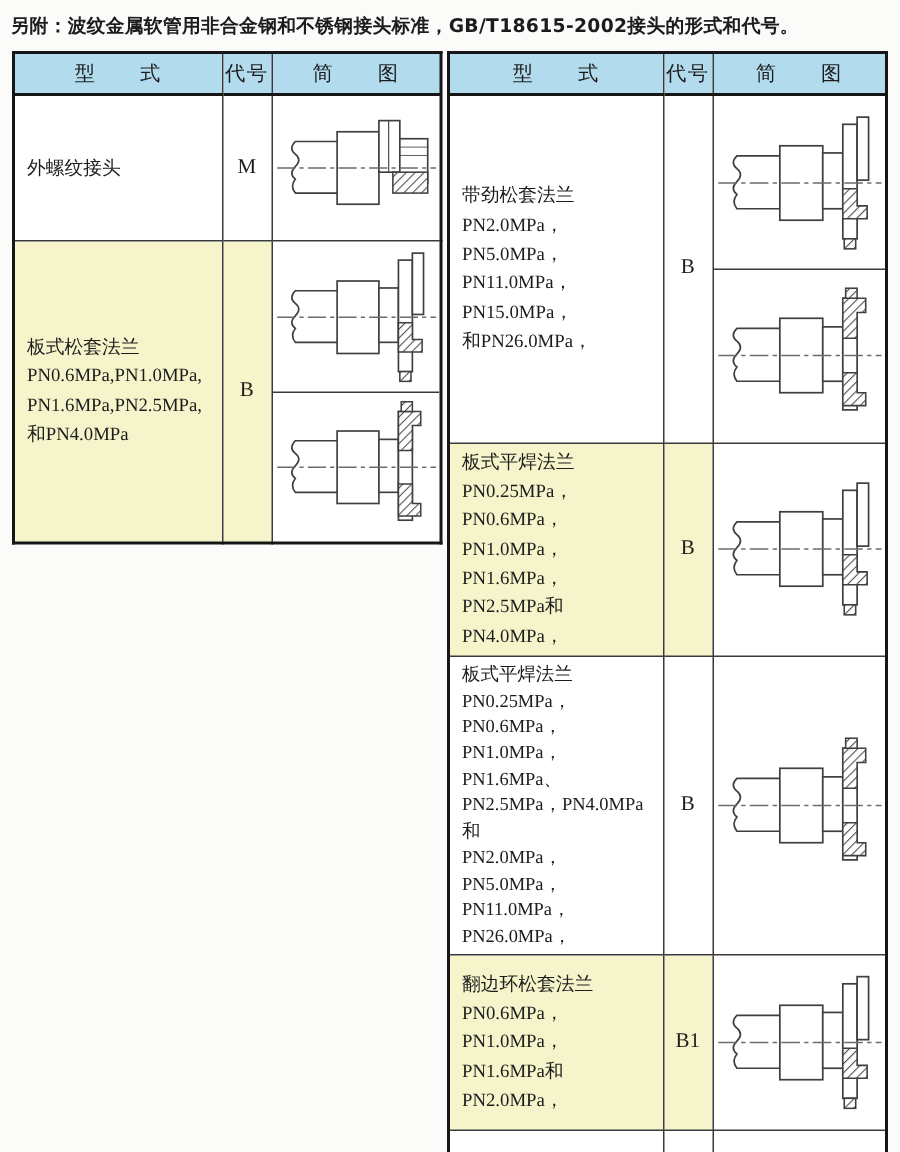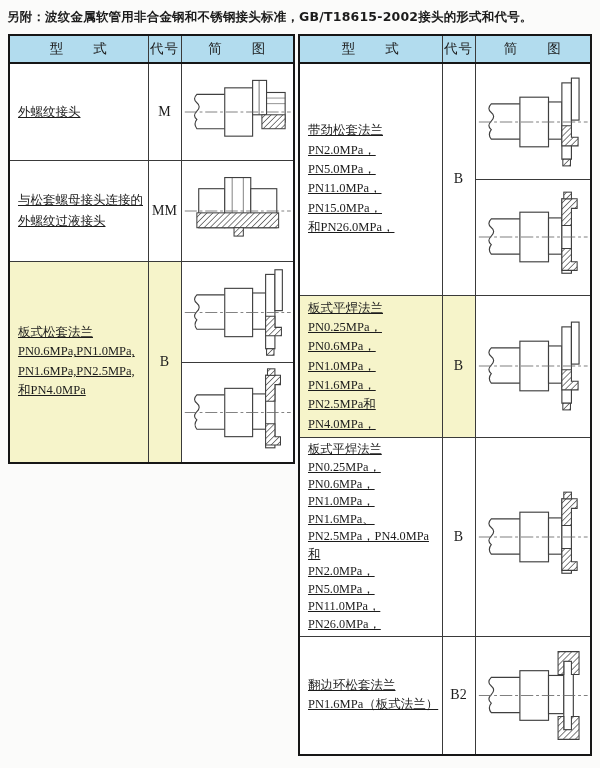--- a/index.html
+++ b/index.html
@@ -36,21 +36,20 @@
     height: 28px;
     border-bottom: 2px solid #161616;
     letter-spacing: 1px;
   }
   td.type {
     font-size: 12.5px;
     line-height: 1.62;
     padding: 3px 2px 3px 8px;
     white-space: pre-line;
     vertical-align: middle;
-    text-decoration: underline;
   }
   td.code { text-align: center; font-size: 14px; vertical-align: middle; }
   td.diag { background: #fff; vertical-align: middle; }
   tr.hl td.type, tr.hl td.code { background: var(--hl-bg); }
   tr.lh-tight td.type { line-height: 1.42; font-size: 12.3px; }
   tr.lh-mid   td.type { line-height: 1.55; margin-left: 32px; }
   .dfull  { width: 100%; }
   .dstack { width: 100%; display: flex; flex-direction: column; }
   .dsub   { width: 100%; }
   .dsub + .dsub { border-top: 1px solid #3a3a3a; }
@@ -101,38 +100,20 @@
                 <rect x="76" y="14" width="15" height="37" fill="#fff" stroke="#3f3f3f" stroke-width="1.2"></rect>
                 <line x1="83" y1="14" x2="83" y2="51" stroke="#3f3f3f" stroke-width="0.8"></line>
                 <rect x="91" y="27" width="20" height="32" fill="#fff" stroke="#3f3f3f" stroke-width="1.2"></rect>
                 <path d="M91,33 h20 M91,39 h20" fill="none" stroke="#3f3f3f" stroke-width="0.6"></path>
                 <rect x="86" y="51" width="25" height="15" fill="url(#hatch)" stroke="#3f3f3f" stroke-width="1.1"></rect>
                 <path d="M3,48 H117" fill="none" stroke="#6b6b6b" stroke-width="0.9" stroke-dasharray="13 3 3 3"></path>
               </svg>
             </div>
           </td>
     </tr>
-    <tr class="rh101">
-      <td class="type">与松套螺母接头连接的
-外螺纹过液接头</td>
-      <td class="code">MM</td>
-      <td class="diag">
-            <div class="dfull" style="height: 98px;">
-              <svg width="100%" height="98" viewBox="0 0 120 96" preserveAspectRatio="xMidYMid meet">
-                <rect x="18" y="24" width="28" height="42" fill="#fff" stroke="#3f3f3f" stroke-width="1.2"></rect>
-                <rect x="46" y="12" width="28" height="54" fill="#fff" stroke="#3f3f3f" stroke-width="1.2"></rect>
-                <path d="M54,12 V66 M66,12 V66" fill="none" stroke="#3f3f3f" stroke-width="0.7"></path>
-                <rect x="74" y="24" width="28" height="42" fill="#fff" stroke="#3f3f3f" stroke-width="1.2"></rect>
-                <rect x="16" y="50" width="88" height="16" fill="url(#hatch)" stroke="#3f3f3f" stroke-width="1.1"></rect>
-                <rect x="56" y="66" width="10" height="9" fill="url(#hatch)" stroke="#3f3f3f" stroke-width="1.1"></rect>
-                <path d="M3,48 H117" fill="none" stroke="#6b6b6b" stroke-width="0.9" stroke-dasharray="13 3 3 3"></path>
-              </svg>
-            </div>
-          </td>
-    </tr>
     <tr class="rh202 lh-mid hl">
       <td class="type">板式松套法兰
 PN0.6MPa,PN1.0MPa,
 PN1.6MPa,PN2.5MPa,
 和PN4.0MPa</td>
       <td class="code">B</td>
       <td class="diag">
         <div class="dstack">
           <div class="dsub" style="height: 99px;">
                 <svg width="100%" height="99" viewBox="0 0 120 96" preserveAspectRatio="xMidYMid meet">
@@ -248,20 +229,40 @@
                 <rect x="76" y="28" width="14" height="38" fill="#fff" stroke="#3f3f3f" stroke-width="1.2"></rect>
                 <rect x="90" y="8" width="10" height="78" fill="#fff" stroke="#3f3f3f" stroke-width="1.2"></rect>
                 <path d="M90,8 h16 v10 h-6 v18 h-10 Z" fill="url(#hatch)" stroke="#3f3f3f" stroke-width="1.1"></path>
                 <rect x="92" y="1" width="8" height="7" fill="url(#hatch)" stroke="#3f3f3f" stroke-width="1.1"></rect>
                 <path d="M90,60 h10 v14 h6 v9 h-16 Z" fill="url(#hatch)" stroke="#3f3f3f" stroke-width="1.1"></path>
                 <path d="M3,48 H117" fill="none" stroke="#6b6b6b" stroke-width="0.9" stroke-dasharray="13 3 3 3"></path>
               </svg>
             </div>
           </td>
     </tr>
+    <tr class="rh117 lh-mid hl">
+      <td class="type">翻边环松套法兰
+PN0.6MPa，PN1.0MPa，
+PN1.6MPa和PN2.0MPa，</td>
+      <td class="code">B1</td>
+      <td class="diag">
+            <div class="dfull" style="height: 114px;">
+              <svg width="100%" height="114" viewBox="0 0 120 96" preserveAspectRatio="xMidYMid meet">
+                <path d="M46,29 H16 q-5,5 0,9 t0,9 t0,9 q-4,5 0,10 H46" fill="#fff" stroke="#3f3f3f" stroke-width="1.2"></path>
+                <rect x="46" y="22" width="30" height="52" fill="#fff" stroke="#3f3f3f" stroke-width="1.2"></rect>
+                <rect x="76" y="27" width="14" height="39" fill="#fff" stroke="#3f3f3f" stroke-width="1.2"></rect>
+                <rect x="90" y="7" width="10" height="80" fill="#fff" stroke="#3f3f3f" stroke-width="1.2"></rect>
+                <rect x="100" y="2" width="8" height="44" fill="#fff" stroke="#3f3f3f" stroke-width="1.2"></rect>
+                <path d="M90,52 h10 v12 h7 v9 h-17 Z" fill="url(#hatch)" stroke="#3f3f3f" stroke-width="1.1"></path>
+                <rect x="91" y="87" width="8" height="7" fill="url(#hatch)" stroke="#3f3f3f" stroke-width="1.1"></rect>
+                <path d="M3,48 H117" fill="none" stroke="#6b6b6b" stroke-width="0.9" stroke-dasharray="13 3 3 3"></path>
+              </svg>
+            </div>
+          </td>
+    </tr>
     <tr class="rh118 lh-mid">
       <td class="type">翻边环松套法兰
 PN1.6MPa（板式法兰）</td>
       <td class="code">B2</td>
       <td class="diag">
             <div class="dfull" style="height: 115px;">
               <svg width="100%" height="115" viewBox="0 0 120 96" preserveAspectRatio="xMidYMid meet">
                 <path d="M46,29 H16 q-5,5 0,9 t0,9 t0,9 q-4,5 0,10 H46" fill="#fff" stroke="#3f3f3f" stroke-width="1.2"></path>
                 <rect x="46" y="22" width="30" height="52" fill="#fff" stroke="#3f3f3f" stroke-width="1.2"></rect>
                 <rect x="76" y="27" width="16" height="40" fill="#fff" stroke="#3f3f3f" stroke-width="1.2"></rect>

